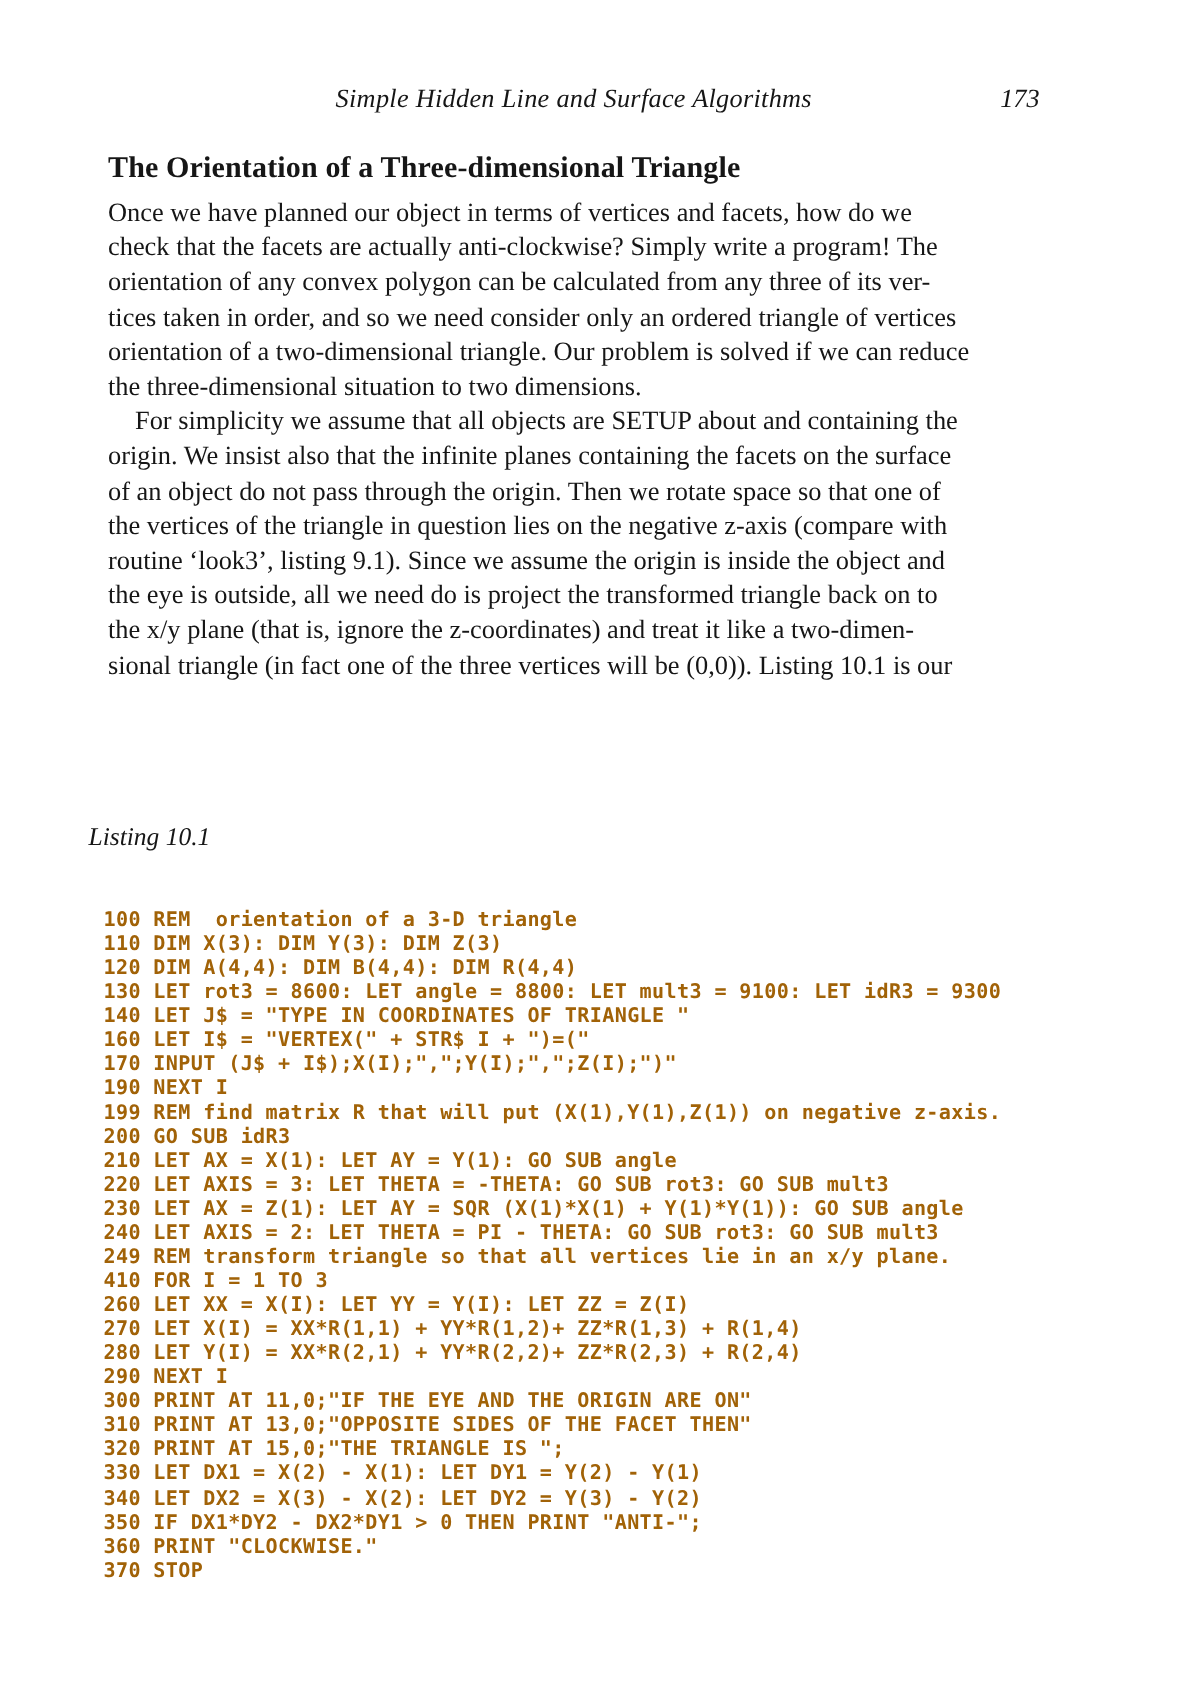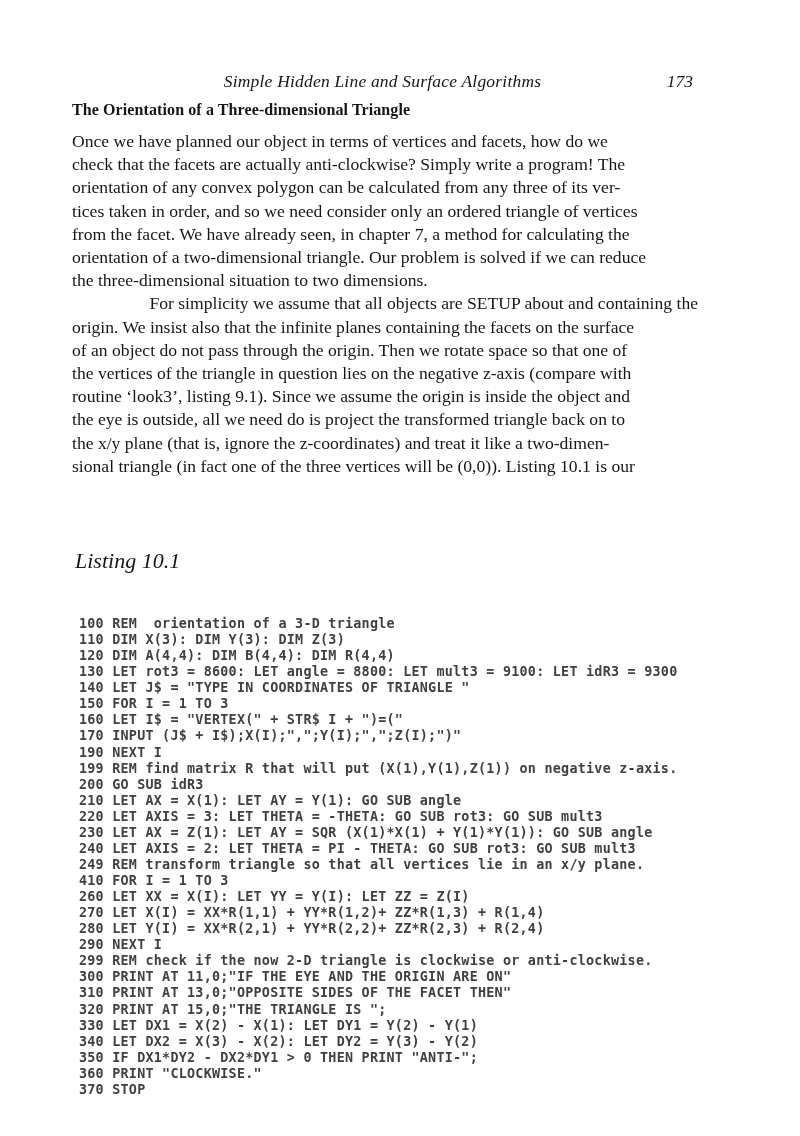--- a/index.html
+++ b/index.html
@@ -7,73 +7,73 @@
     position: relative;
     width: 800px;
     height: 1136px;
     background: #ffffff;
     color: #161616;
     font-family: "Liberation Serif", serif;
     overflow: hidden;
   }
   .running-header {
     position: absolute;
-    top: 71px;
+    top: 55px;
     left: 72px;
     width: 621px;
     font-style: italic;
     font-size: 17.5px;
   }
   .running-title {
     display: block;
     text-align: center;
     letter-spacing: 0.2px;
   }
   .page-number {
     position: absolute;
     top: 0;
     right: 0;
   }
   .section-heading {
     position: absolute;
     top: 101px;
     left: 72px;
     margin: 0;
-    font-size: 16px;
+    font-size: 20px;
     font-weight: bold;
     letter-spacing: 0.1px;
   }
   .bodytext {
     position: absolute;
     top: 130px;
     left: 72px;
     width: 626px;
     font-size: 17.6px;
     line-height: 23.2px;
   }
   .body-line { white-space: nowrap; }
-  .para2 .body-line:first-child { text-indent: 18px; text-align: right; }
+  .para2 .body-line:first-child { text-indent: 18px; }
   .listing-caption {
     position: absolute;
     top: 548px;
-    left: 75px;
+    left: 59px;
     font-style: italic;
-    font-size: 22px;
+    font-size: 17px;
   }
   .code {
     position: absolute;
     top: 604px;
     left: 67px;
-    margin: 12px;
+    margin: 2px;
     font-family: "DejaVu Sans Mono", monospace;
     font-size: 13.4px;
     font-weight: bold;
     line-height: 16.07px;
     letter-spacing: 0.25px;
-    color: #404040;
+    color: #a16207;
   }
   .code-line { white-space: pre; }
 </style>
 </head>
 <body>
 
 <div class="page">
 
   <div class="running-header">
     <span class="running-title">Simple Hidden Line and Surface Algorithms</span>
@@ -81,21 +81,20 @@
   </div>
 
   <h2 class="section-heading">The Orientation of a Three-dimensional Triangle</h2>
 
   <div class="bodytext">
     <div class="para para1">
         <div class="body-line">Once we have planned our object in terms of vertices and facets, how do we</div>
         <div class="body-line">check that the facets are actually anti-clockwise? Simply write a program! The</div>
         <div class="body-line">orientation of any convex polygon can be calculated from any three of its ver-</div>
         <div class="body-line">tices taken in order, and so we need consider only an ordered triangle of vertices</div>
-        <div class="body-line">from the facet. We have already seen, in chapter 7, a method for calculating the</div>
         <div class="body-line">orientation of a two-dimensional triangle. Our problem is solved if we can reduce</div>
         <div class="body-line">the three-dimensional situation to two dimensions.</div>
       </div>
     <div class="para para2">
         <div class="body-line">For simplicity we assume that all objects are SETUP about and containing the</div>
         <div class="body-line">origin. We insist also that the infinite planes containing the facets on the surface</div>
         <div class="body-line">of an object do not pass through the origin. Then we rotate space so that one of</div>
         <div class="body-line">the vertices of the triangle in question lies on the negative z-axis (compare with</div>
         <div class="body-line">routine ‘look3’, listing 9.1). Since we assume the origin is inside the object and</div>
         <div class="body-line">the eye is outside, all we need do is project the transformed triangle back on to</div>
@@ -105,37 +104,35 @@
   </div>
 
   <div class="listing-caption">Listing 10.1</div>
 
   <div class="code">
       <div class="code-line">100 REM  orientation of a 3-D triangle</div>
       <div class="code-line">110 DIM X(3): DIM Y(3): DIM Z(3)</div>
       <div class="code-line">120 DIM A(4,4): DIM B(4,4): DIM R(4,4)</div>
       <div class="code-line">130 LET rot3 = 8600: LET angle = 8800: LET mult3 = 9100: LET idR3 = 9300</div>
       <div class="code-line">140 LET J$ = "TYPE IN COORDINATES OF TRIANGLE "</div>
-      <div class="code-line">150 FOR I = 1 TO 3</div>
       <div class="code-line">160 LET I$ = "VERTEX(" + STR$ I + ")=("</div>
       <div class="code-line">170 INPUT (J$ + I$);X(I);",";Y(I);",";Z(I);")"</div>
       <div class="code-line">190 NEXT I</div>
       <div class="code-line">199 REM find matrix R that will put (X(1),Y(1),Z(1)) on negative z-axis.</div>
       <div class="code-line">200 GO SUB idR3</div>
       <div class="code-line">210 LET AX = X(1): LET AY = Y(1): GO SUB angle</div>
       <div class="code-line">220 LET AXIS = 3: LET THETA = -THETA: GO SUB rot3: GO SUB mult3</div>
       <div class="code-line">230 LET AX = Z(1): LET AY = SQR (X(1)*X(1) + Y(1)*Y(1)): GO SUB angle</div>
       <div class="code-line">240 LET AXIS = 2: LET THETA = PI - THETA: GO SUB rot3: GO SUB mult3</div>
       <div class="code-line">249 REM transform triangle so that all vertices lie in an x/y plane.</div>
       <div class="code-line">410 FOR I = 1 TO 3</div>
       <div class="code-line">260 LET XX = X(I): LET YY = Y(I): LET ZZ = Z(I)</div>
       <div class="code-line">270 LET X(I) = XX*R(1,1) + YY*R(1,2)+ ZZ*R(1,3) + R(1,4)</div>
       <div class="code-line">280 LET Y(I) = XX*R(2,1) + YY*R(2,2)+ ZZ*R(2,3) + R(2,4)</div>
       <div class="code-line">290 NEXT I</div>
-      <div class="code-line">299 REM check if the now 2-D triangle is clockwise or anti-clockwise.</div>
       <div class="code-line">300 PRINT AT 11,0;"IF THE EYE AND THE ORIGIN ARE ON"</div>
       <div class="code-line">310 PRINT AT 13,0;"OPPOSITE SIDES OF THE FACET THEN"</div>
       <div class="code-line">320 PRINT AT 15,0;"THE TRIANGLE IS ";</div>
       <div class="code-line">330 LET DX1 = X(2) - X(1): LET DY1 = Y(2) - Y(1)</div>
       <div class="code-line">340 LET DX2 = X(3) - X(2): LET DY2 = Y(3) - Y(2)</div>
       <div class="code-line">350 IF DX1*DY2 - DX2*DY1 &gt; 0 THEN PRINT "ANTI-";</div>
       <div class="code-line">360 PRINT "CLOCKWISE."</div>
       <div class="code-line">370 STOP</div>
     </div>
 

